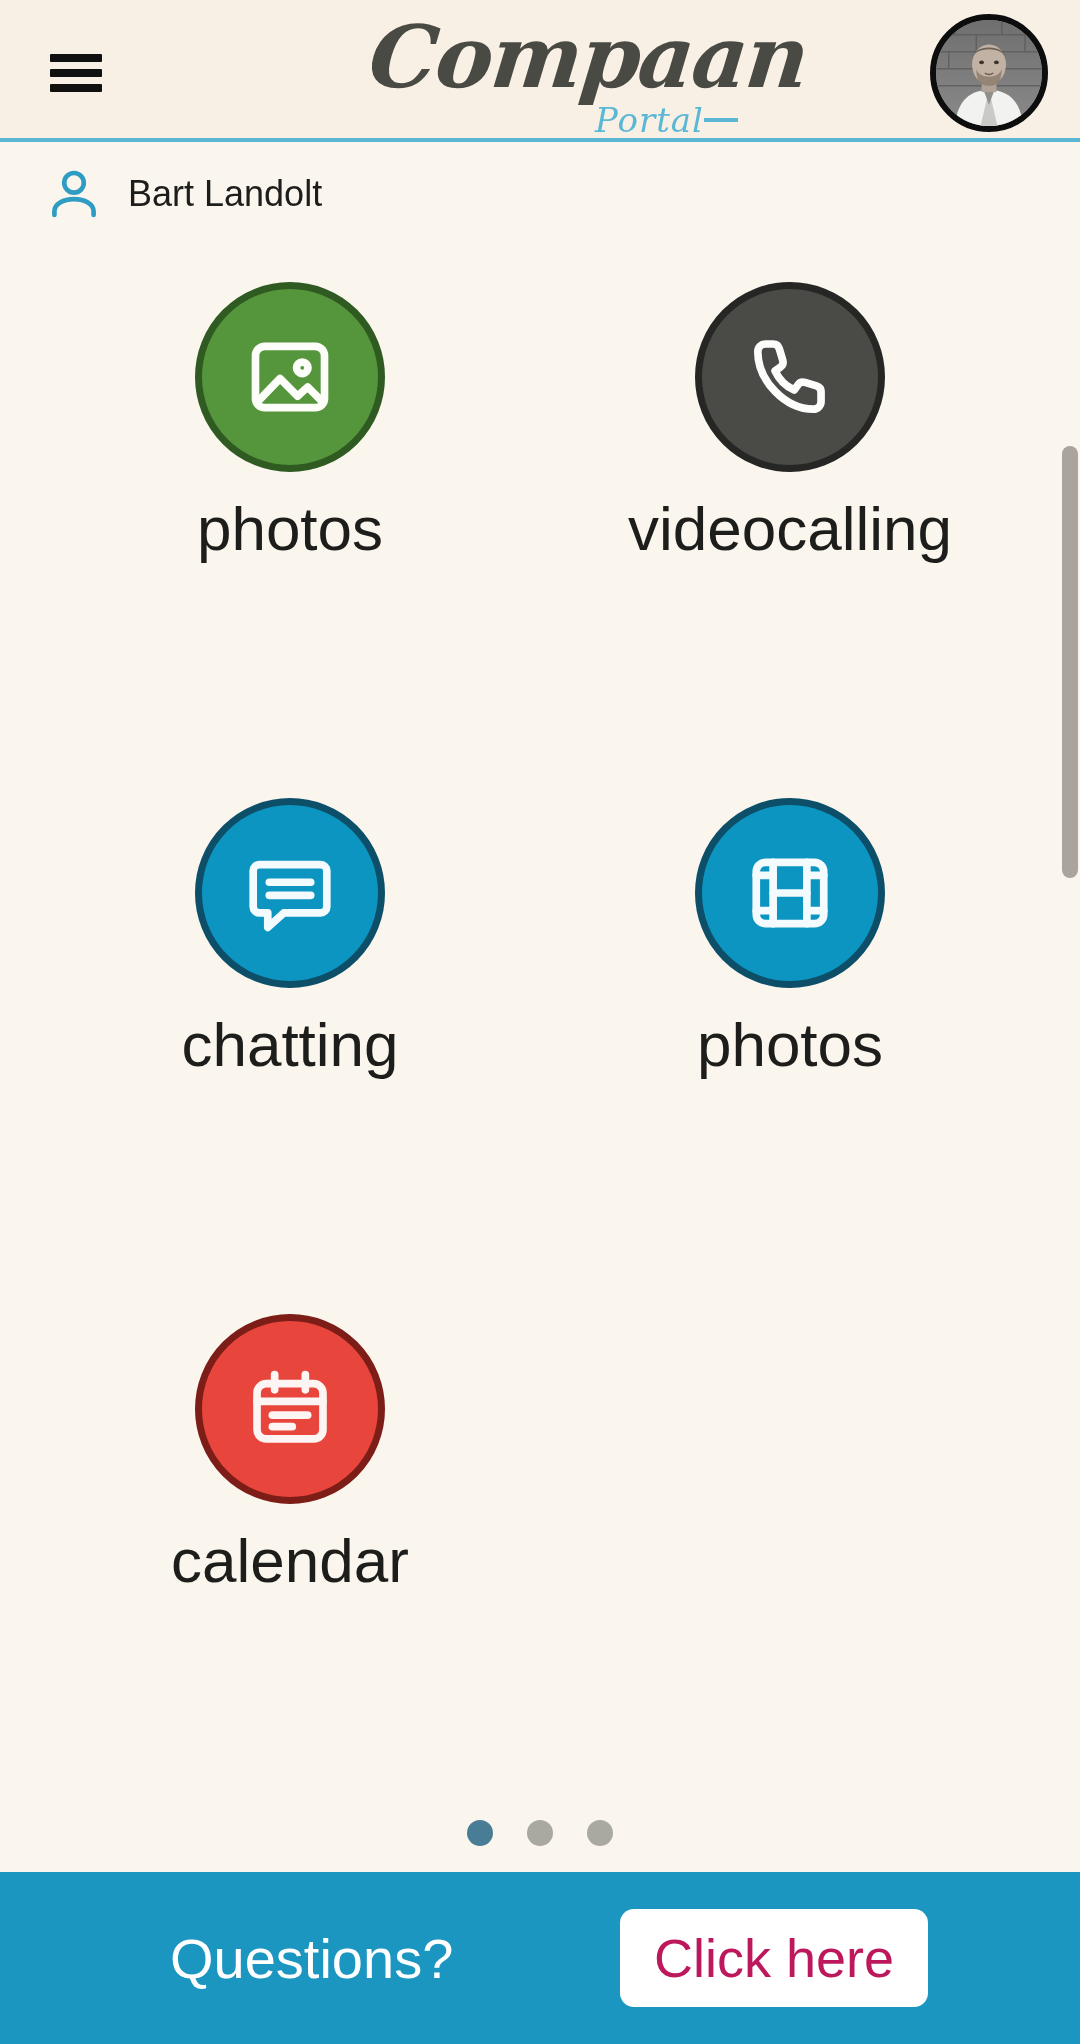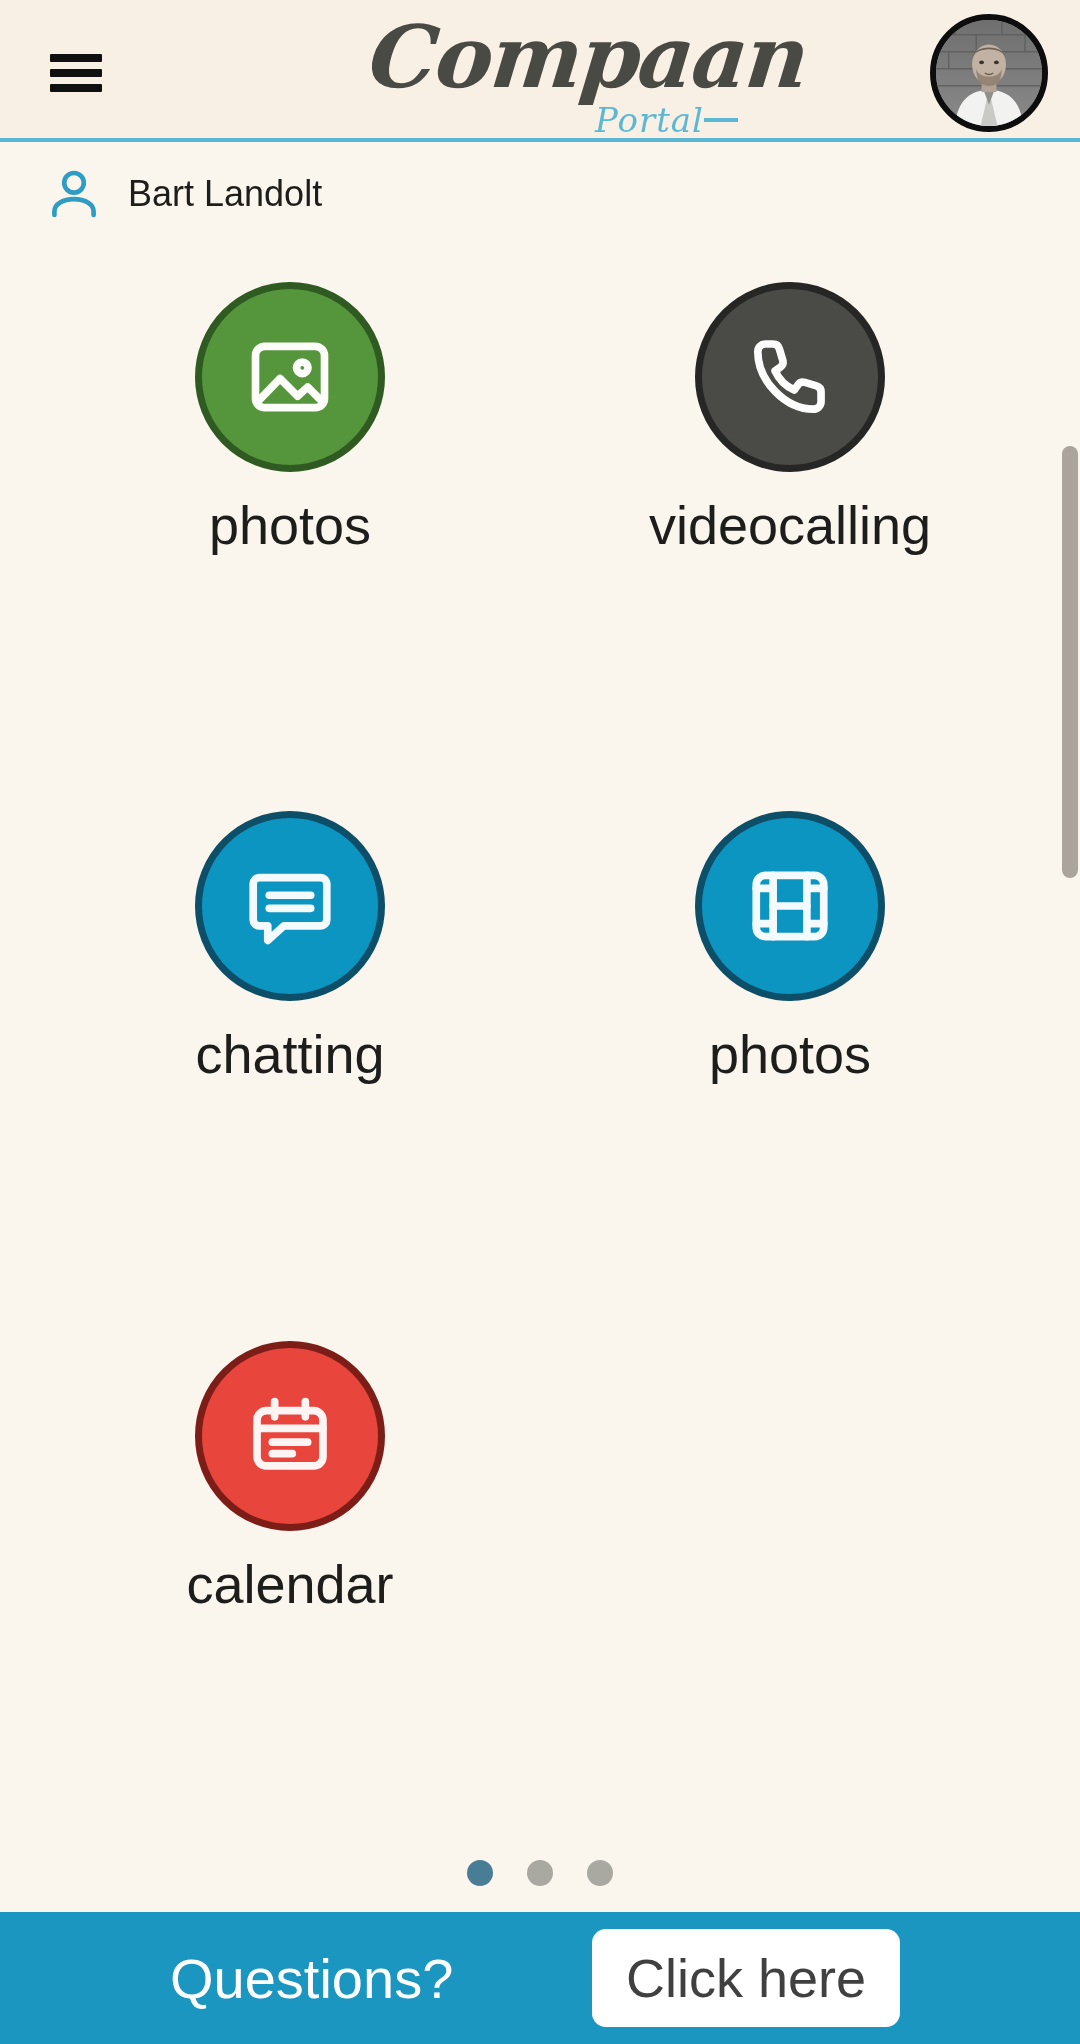--- a/index.html
+++ b/index.html
@@ -104,21 +104,21 @@
     cursor:pointer;
   }
   .disc {
     width:190px; height:190px; border-radius:50%;
     display:flex; align-items:center; justify-content:center;
     box-sizing:border-box;
   }
   .disc svg { width:92px; height:92px; display:block; }
   .tile-label {
     margin-top:26px;
-    font-size:54px;
+    font-size:62px;
     color:#1d1d1b;
     line-height:1;
   }
 
   
   .scrollbar-track {
     position:absolute; right:0; top:0; width:18px; height:100%;
   }
   .scrollbar-thumb {
     position:absolute; right:2px;
@@ -132,39 +132,39 @@
     height:78px;
     display:flex; align-items:center; justify-content:center;
     gap:34px;
   }
   .dot { width:26px; height:26px; border-radius:50%; background:#a9a8a1; }
   .dot.active { background:#497d96; }
 
   
   .bottombar {
     flex:0 0 auto;
-    height:132px;
+    height:172px;
     background:#1b96c0;
     display:flex; align-items:center;
     padding:0 32px 0 0;
     position:relative;
     text-decoration:underline;
   }
   .questions {
     position:absolute; left:170px;
     font-size:56px; color:#ffffff;
   }
   .cta {
-    position:absolute; left:592px;
+    position:absolute; left:620px;
     background:#ffffff;
     border:none; border-radius:14px;
     padding:22px 34px;
     font-family:"Liberation Sans", sans-serif;
     font-size:54px;
-    color:#404040;
+    color:#be185d;
     cursor:pointer;
     line-height:1;
   }
 </style>
 </head>
 <body>
 
 <div class="screen">
 
   <div class="header">

